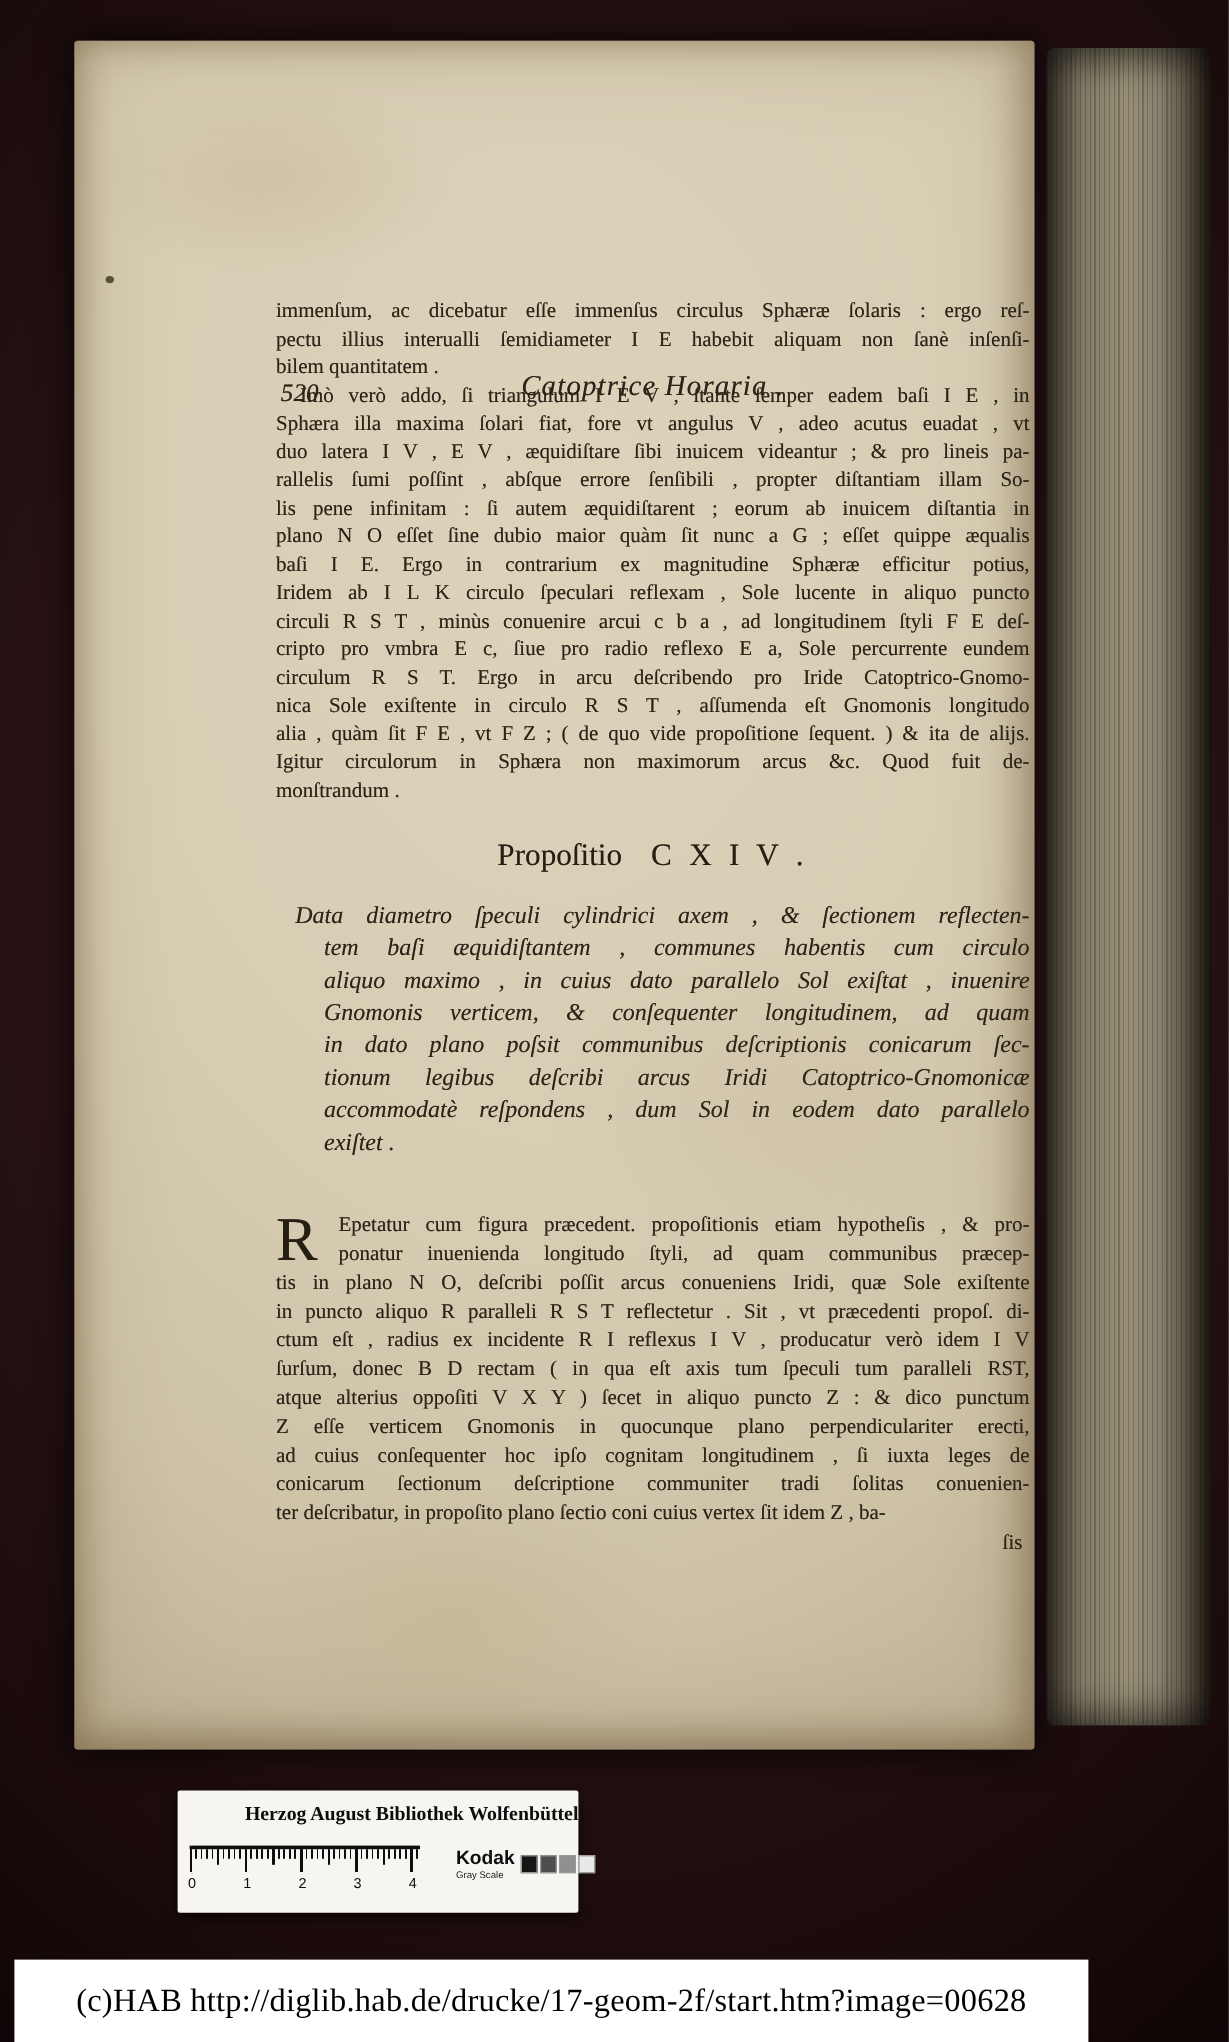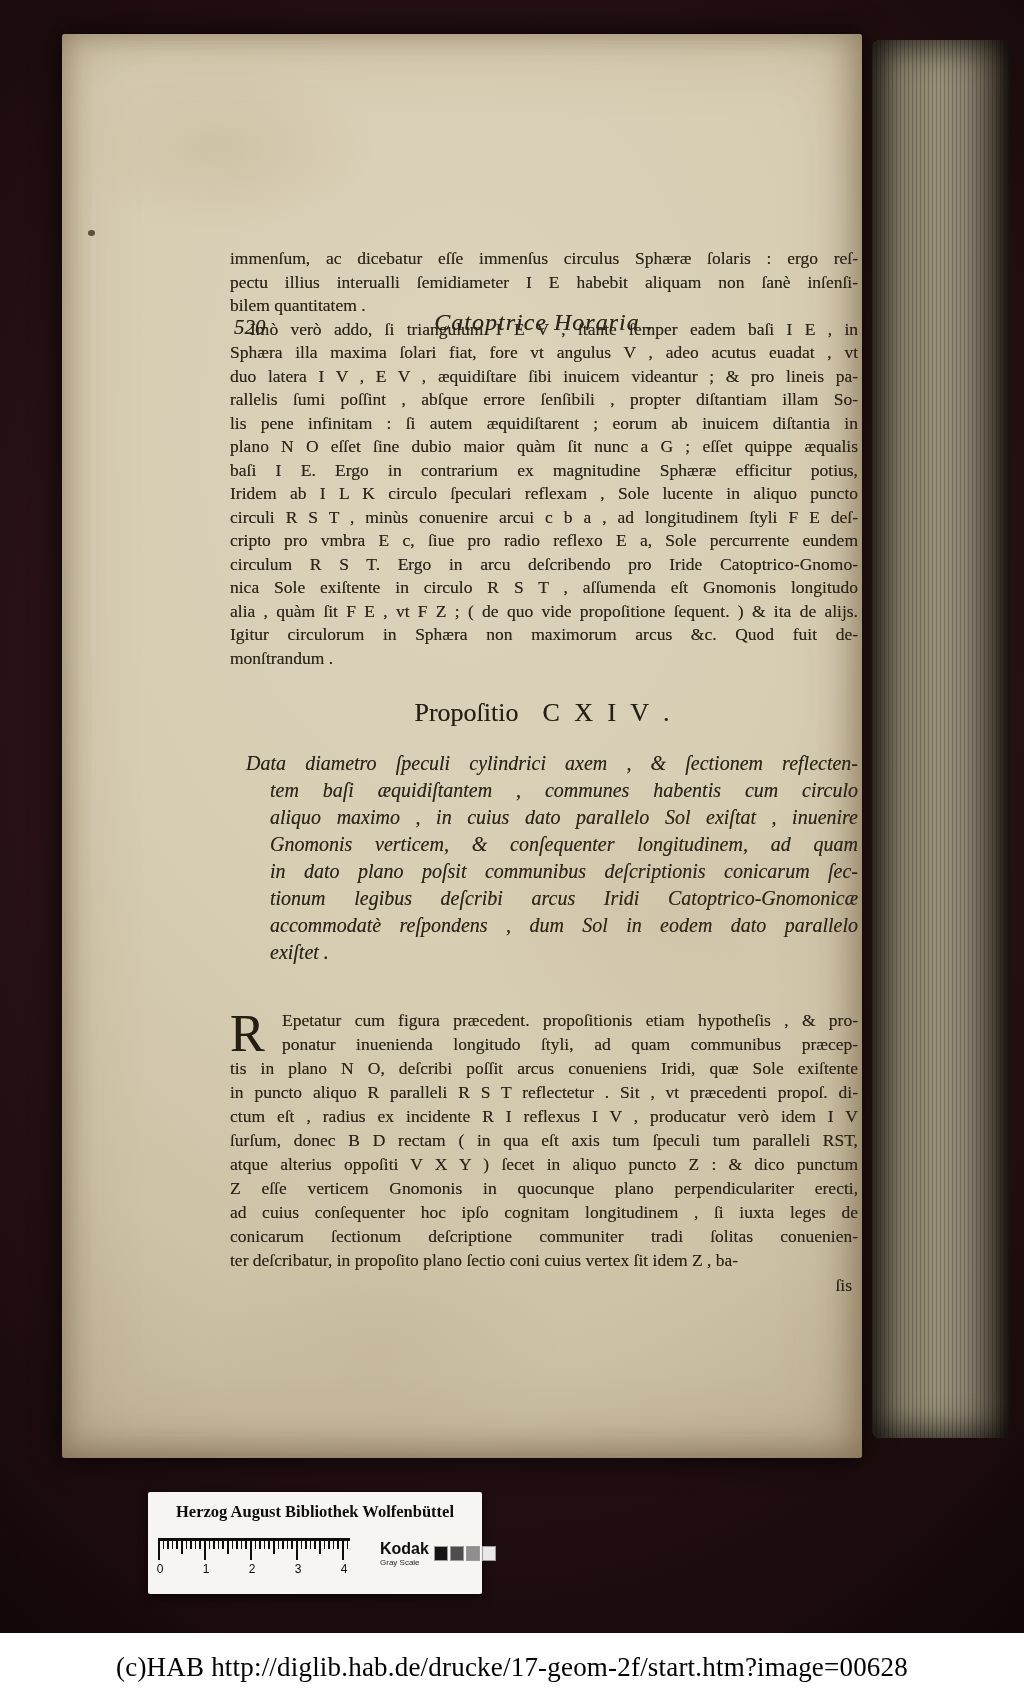--- a/index.html
+++ b/index.html
@@ -58,40 +58,40 @@
       linear-gradient(90deg, #4a4237 0%, #837b68 22%, #989177 48%, #8a8270 68%, #564d40 88%, #2c2219 100%);
     box-shadow: inset 0 12px 28px rgba(0,0,0,.5), inset 0 -12px 28px rgba(0,0,0,.5);
   }
   .vignette { position:absolute; inset:0; pointer-events:none;
     background: radial-gradient(120% 100% at 50% 45%, rgba(0,0,0,0) 55%, rgba(0,0,0,.30) 85%, rgba(0,0,0,.55) 100%); }
   
   .label {
     position:absolute; left:148px; top:1492px; width:334px; height:102px;
     background:#f6f5f1; box-shadow:0 3px 10px rgba(0,0,0,.7); border-radius:2px;
   }
-  .label-title { padding-top:10px; text-align:center; font-weight:bold; font-size:16.5px; color:#0d0d0d;
+  .label-title { padding-top:10px; text-align:right; font-weight:bold; font-size:16.5px; color:#0d0d0d;
                  font-family:"Liberation Serif","DejaVu Serif",serif; }
   .ruler { position:absolute; left:10px; top:46px; width:192px; height:40px; }
   .ruler .bar { position:relative; height:22px; border-top:3px solid #0d0d0d;
     background-image:
       repeating-linear-gradient(90deg,#0d0d0d 0 1.4px, rgba(0,0,0,0) 1.4px 4.6px),
       repeating-linear-gradient(90deg,#0d0d0d 0 1.8px, rgba(0,0,0,0) 1.8px 23px),
       repeating-linear-gradient(90deg,#0d0d0d 0 2.2px, rgba(0,0,0,0) 2.2px 46px);
     background-size:100% 8px, 100% 13px, 100% 19px;
     background-repeat:no-repeat; }
   .rnum { position:absolute; top:24px; font:12px "Liberation Sans","DejaVu Sans",sans-serif; color:#0d0d0d;
           transform:translateX(-35%); }
   .kodak { position:absolute; left:212px; top:48px; display:flex; align-items:center; gap:5px;margin-left:20px; }
   .kodak-text { line-height:1; }
   .kodak-name { font:bold 16px "Liberation Sans","DejaVu Sans",sans-serif; color:#0d0d0d; }
   .kodak-sub { font:8px "Liberation Sans","DejaVu Sans",sans-serif; color:#222; }
   .patches { display:flex; gap:2px; }
   .patch { width:14px; height:15px; border:1px solid #9a9a9a; box-sizing:border-box; }
   
-  .bottom-bar { position:absolute; left:0; top:1633px; width:1024px; height:69px; background:#ffffff;
+  .bottom-bar { position:absolute; left:12px; top:1633px; width:895px; height:69px; background:#ffffff;
                 display:flex; align-items:center; justify-content:center; }
   .copyright { font-size:27px; color:#000; letter-spacing:.2px;
                font-family:"Liberation Serif","DejaVu Serif",serif; }
 </style>
 </head>
 <body>
 
 <div class="photo">
 
   <div class="page">

